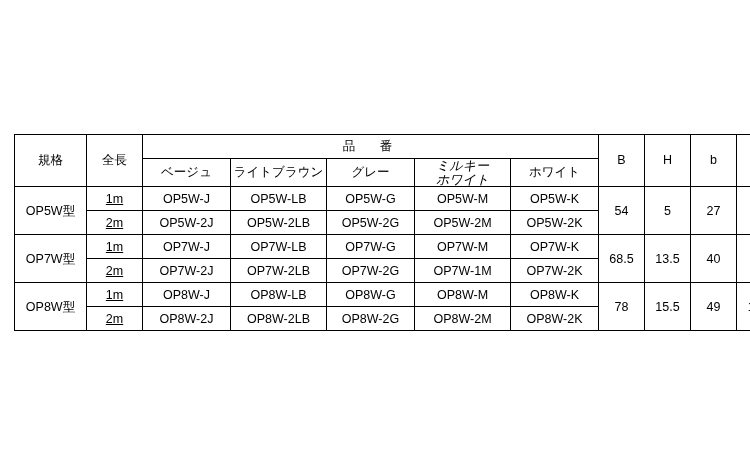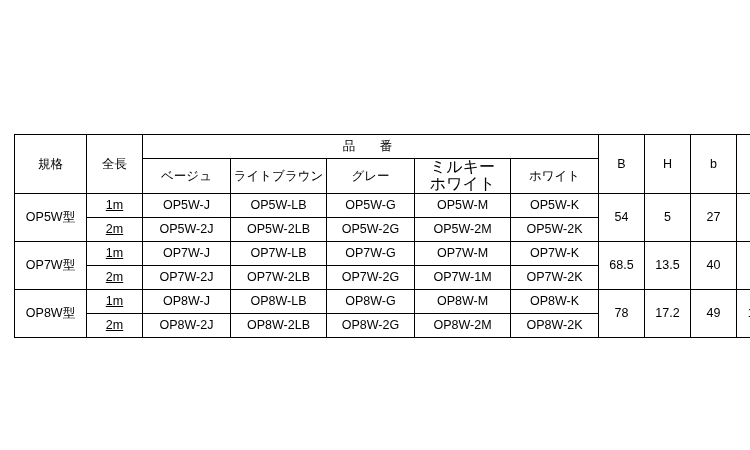--- a/index.html
+++ b/index.html
@@ -50,21 +50,22 @@
   .dim-hdr {
     font-weight: bold;
     font-size: 13px;
   }
   .color-hdr {
     font-size: 12.5px;
   }
   .color-hdr .two-line {
     display: block;
     line-height: 1.05;
-    font-size: 16px;
+    font-size: 13px;
+    font-style: italic;
   }
   .kikaku {
     font-weight: bold;
     font-size: 13px;
   }
   .len {
     font-size: 12.5px;
     text-decoration: underline;
   }
   .part {
@@ -169,21 +170,21 @@
 
         <tr>
           <td class="kikaku" rowspan="2">OP8W型</td>
           <td class="len">1m</td>
           <td class="part">OP8W-J</td>
           <td class="part">OP8W-LB</td>
           <td class="part">OP8W-G</td>
           <td class="part">OP8W-M</td>
           <td class="part">OP8W-K</td>
           <td class="dim" rowspan="2">78</td>
-          <td class="dim" rowspan="2">17.2</td>
+          <td class="dim" rowspan="2">15.5</td>
           <td class="dim" rowspan="2">49</td>
           <td class="dim" rowspan="2">11.5</td>
         </tr>
         <tr>
           <td class="len">2m</td>
           <td class="part">OP8W-2J</td>
           <td class="part">OP8W-2LB</td>
           <td class="part">OP8W-2G</td>
           <td class="part">OP8W-2M</td>
           <td class="part">OP8W-2K</td>

